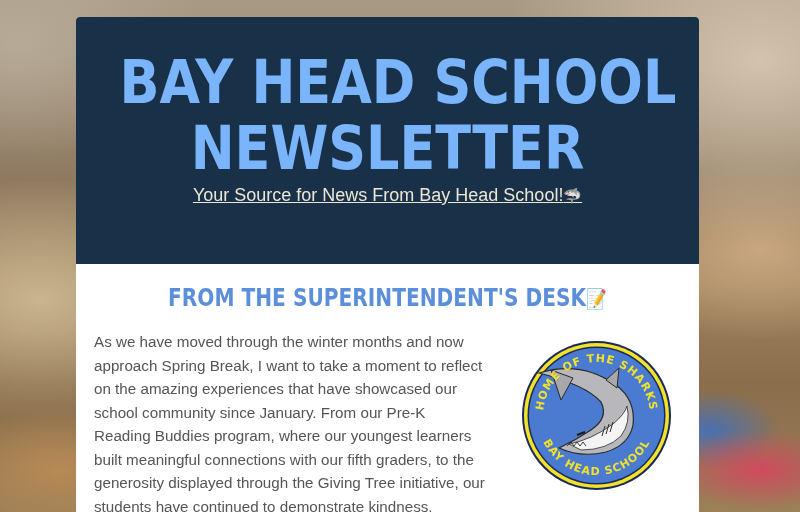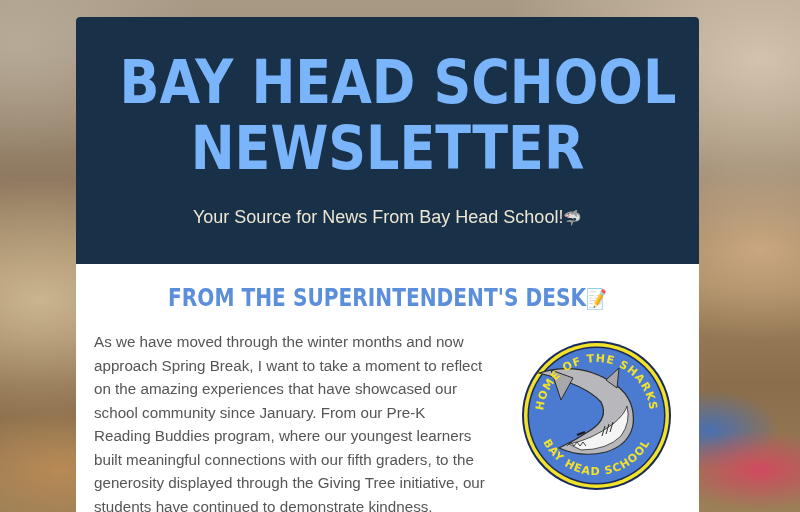--- a/index.html
+++ b/index.html
@@ -25,22 +25,22 @@
     }
     .title {
       margin: 0; position: absolute; left: 0; right: 0; top: 32px;
       font-family: "DejaVu Sans", sans-serif; font-weight: bold;
       font-size: 61px; line-height: 66px; letter-spacing: 0px;
       color: #7ab4fa; text-transform: uppercase;
       transform: scaleX(0.86); transform-origin: center;
     }
     .title .line { display: block; white-space: nowrap; }
     .subtitle {
-      position: absolute; left: 0; right: 0; top: 190px;
-      font-size: 18px; color: #ece6d2; white-space: nowrap;
+      position: absolute; left: 0; right: 0; top: 168px;
+      font-size: 18px; color: #ece6d2; white-space: nowrap; text-decoration: underline;
     }
     .emoji { font-family: "DejaVu Sans", sans-serif; font-size: 15px; }
     .section-title {
       margin: 0; position: absolute; left: 0; right: 0; top: 266px;
       text-align: center; white-space: nowrap;
       font-family: "DejaVu Sans", sans-serif; font-weight: bold;
       font-size: 24px; line-height: 30px; color: #5b8fdb; text-transform: uppercase;
       transform: scaleX(0.84); transform-origin: center;
     }
     .section-title .emoji { font-size: 20px; color: #c9a04a; }

